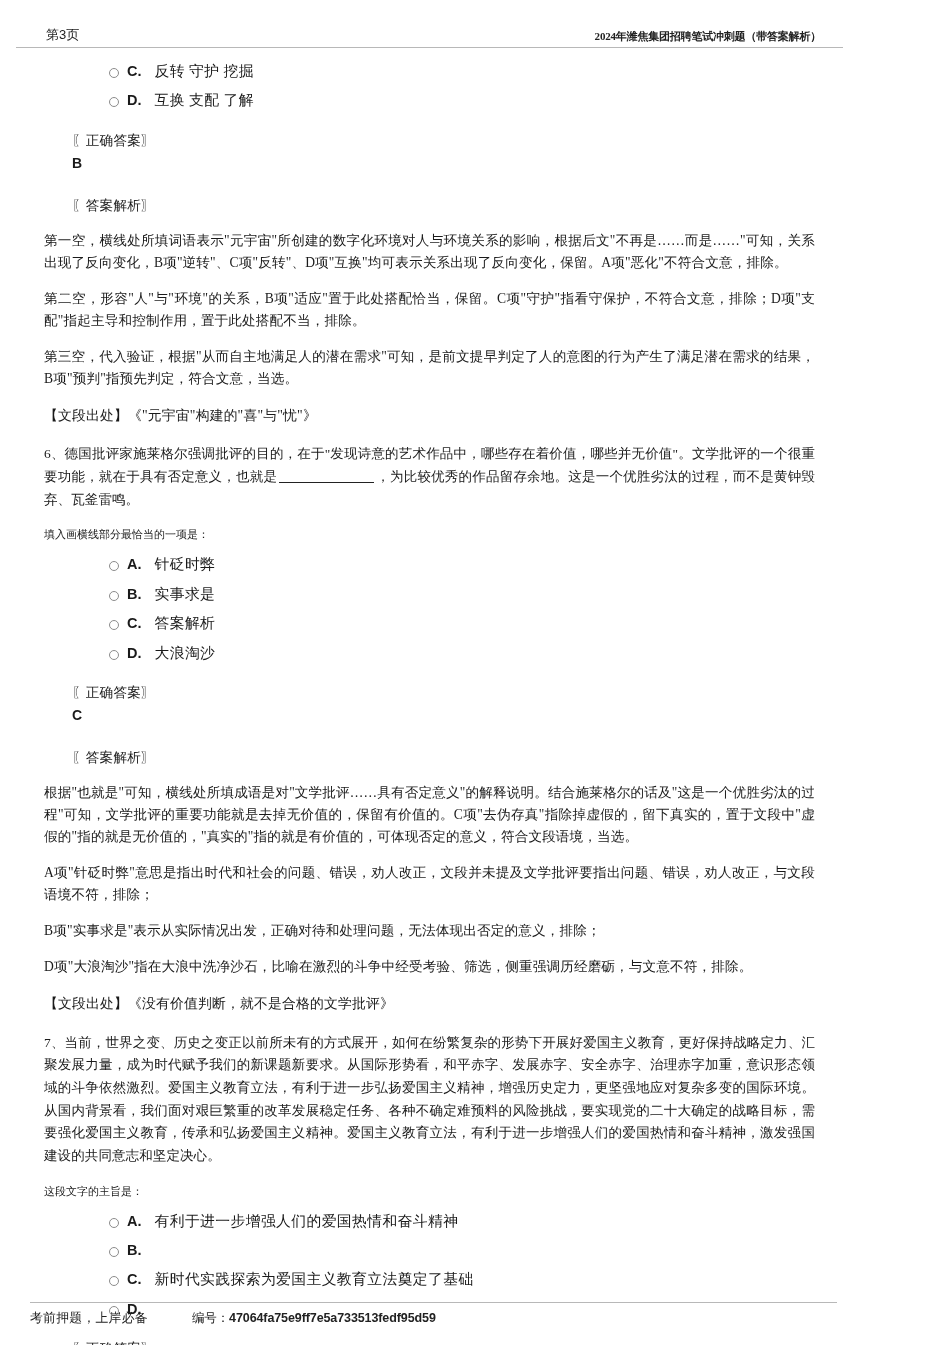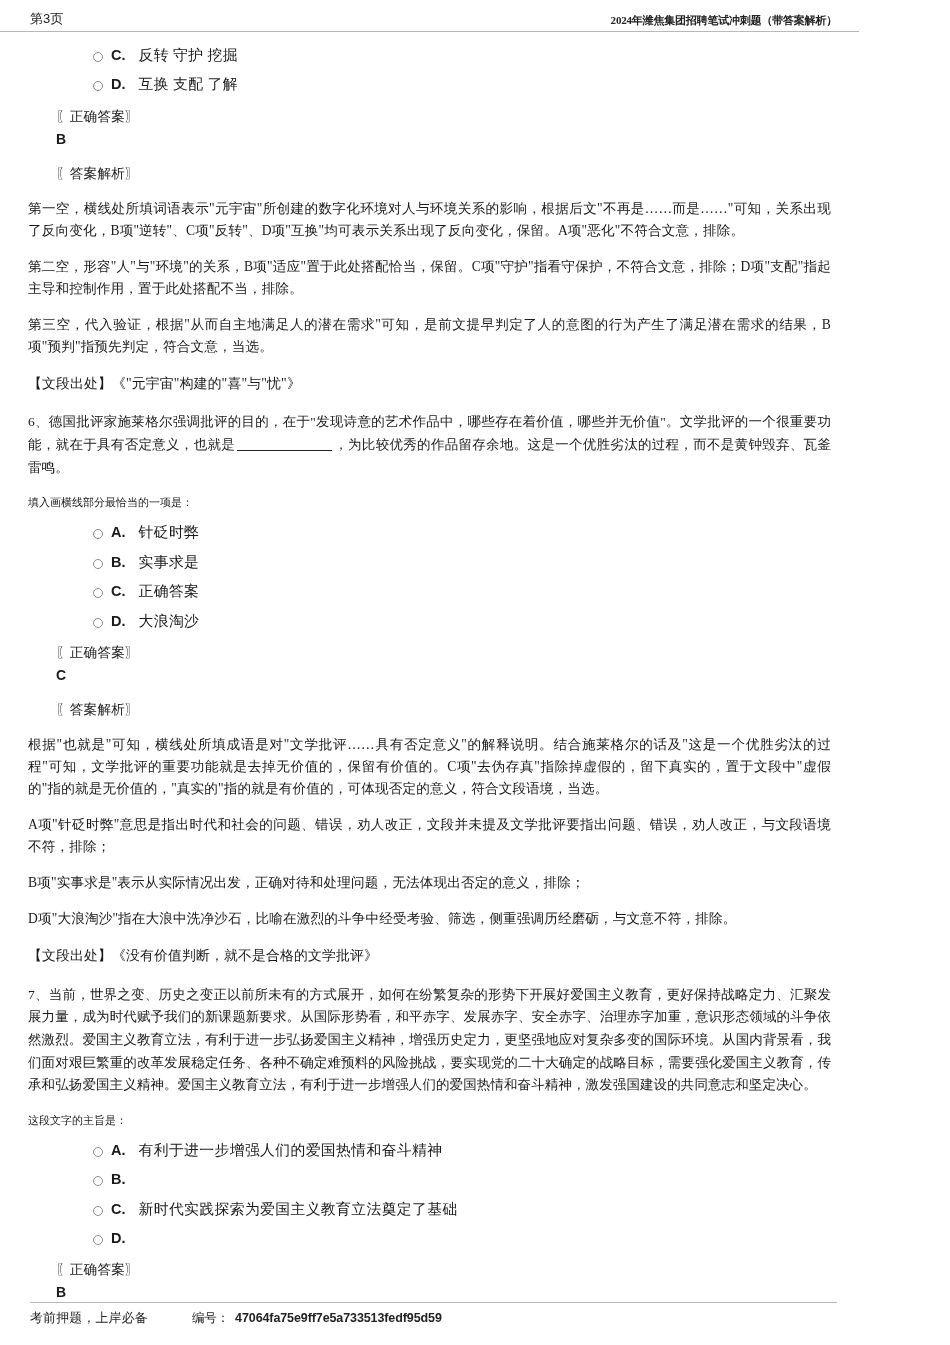--- a/index.html
+++ b/index.html
@@ -12,21 +12,21 @@
     height: 1345px;
     font-family: "Liberation Serif", "DejaVu Serif", serif;
     color: #1a1a1a;
     position: relative;
     overflow: hidden;
   }
   .page {
     width: 859px;
     height: 1345px;
     box-sizing: border-box;
-    padding: 0;
+    padding: 16px;
     position: relative;
   }
 
   
   .page-header {
     display: flex;
     justify-content: space-between;
     align-items: flex-end;
     padding: 10px 22px 3px 30px;
     border-bottom: 1px solid #b8b8b8;
@@ -85,21 +85,21 @@
   }
   .opt-text {
     font-family: "Liberation Serif", serif;
     font-size: 14.8px;
     letter-spacing: 0.4px;
   }
 
   .label-line {
     padding-left: 28px;
     font-size: 13.6px;
-    margin: 12px 0 0 0;
+    margin: 20px 0 0 0;
     letter-spacing: 0.2px;
   }
   .answer-letter {
     padding-left: 28px;
     font-family: "Liberation Sans", sans-serif;
     font-size: 14px;
     font-weight: 600;
     margin: 2px 0 0 0;
   }
 
@@ -157,21 +157,20 @@
     letter-spacing: 0.3px;
   }
   .footer-right {
     font-family: "Liberation Sans", sans-serif;
     font-size: 12.5px;
     letter-spacing: -0.1px;
   }
   .footer-right .code {
     font-family: "Liberation Sans", sans-serif;
     font-weight: 600;
-    margin-left: 6px;
   }
 </style>
 </head>
 <body>
 
 <div class="page">
 
   <div class="page-header">
     <span class="hdr-left">第3页</span>
     <span class="hdr-right">2024年潍焦集团招聘笔试冲刺题（带答案解析）</span>
@@ -215,21 +214,21 @@
         <span class="opt-text">针砭时弊</span>
       </li>
       <li class="opt-item">
         <span class="radio"></span>
         <span class="opt-letter">B.</span>
         <span class="opt-text">实事求是</span>
       </li>
       <li class="opt-item">
         <span class="radio"></span>
         <span class="opt-letter">C.</span>
-        <span class="opt-text">正确答案</span>
+        <span class="opt-text">答案解析</span>
       </li>
       <li class="opt-item">
         <span class="radio"></span>
         <span class="opt-letter">D.</span>
         <span class="opt-text">大浪淘沙</span>
       </li>
     </ul>
 
     <div class="label-line">〖正确答案〗</div>
     <div class="answer-letter">C</div>

